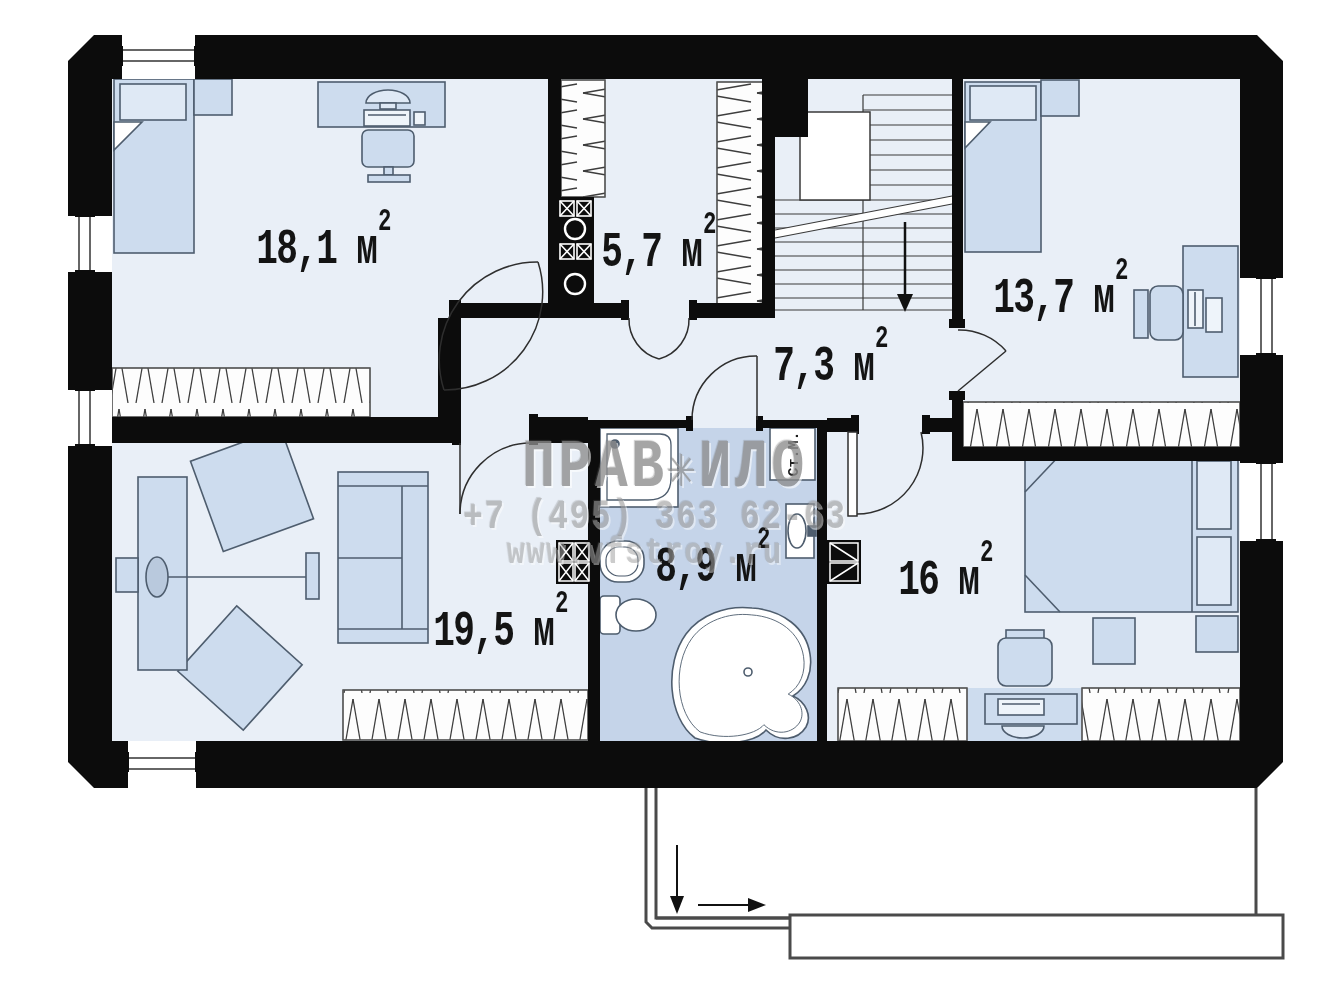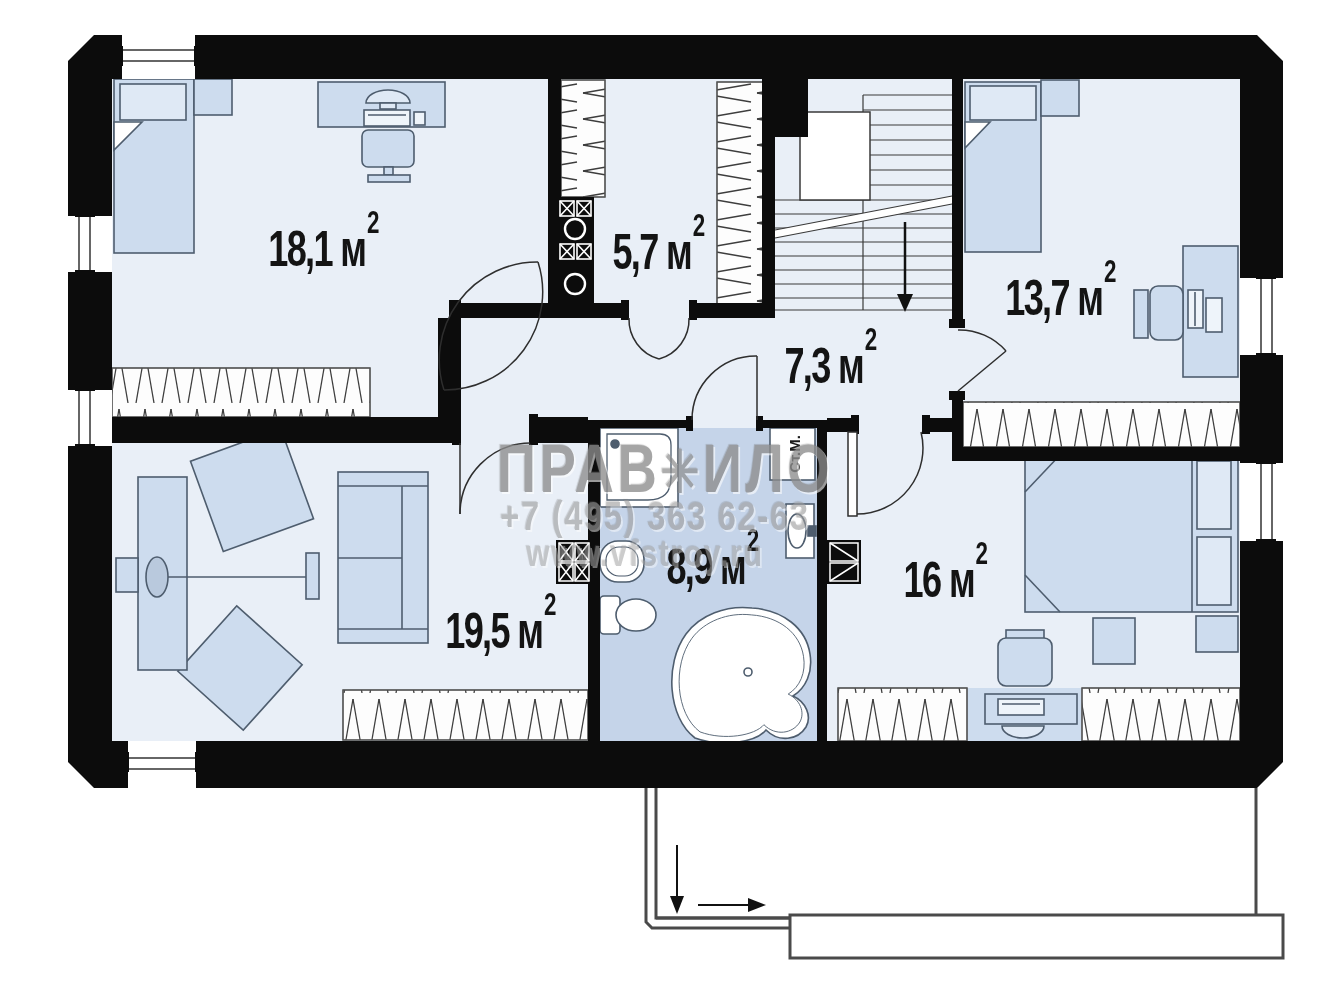--- a/index.html
+++ b/index.html
@@ -1,17 +1,17 @@
 <!DOCTYPE html>
 <html><head>
 <meta charset="utf-8">
 <style>
   html,body{margin:0;padding:0;background:#ffffff;}
   .canvas{position:relative;width:1301px;height:1000px;background:#ffffff;overflow:hidden;
-          font-family:Liberation Sans, sans-serif;}
+          font-family:Liberation Mono, monospace;}
   .plan-svg{position:absolute;left:0;top:0;}
   .room-label{position:absolute;transform:translate(-50%,-50%) scale(0.82,1.12);
       font-weight:bold;font-size:44px;color:#141414;letter-spacing:-2px;white-space:nowrap;}
   .room-label sup{font-size:0.62em;position:relative;top:-0.5em;margin-left:2px;}
   .stm-label{position:absolute;transform:translate(-50%,-50%) rotate(-90deg);
       font-weight:bold;font-size:15px;color:#1c1c1c;white-space:nowrap;letter-spacing:0px;}
   .wm{position:absolute;transform:translate(-50%,-50%) scale(0.88,1.1);white-space:nowrap;
       color:#8d8d8d;font-weight:bold;
       text-shadow:2px 2px 0 rgba(255,255,255,0.75),-1px -1px 1px rgba(110,110,110,0.45);}
   .wm-brand{font-size:62px;letter-spacing:4px;opacity:0.78;}

